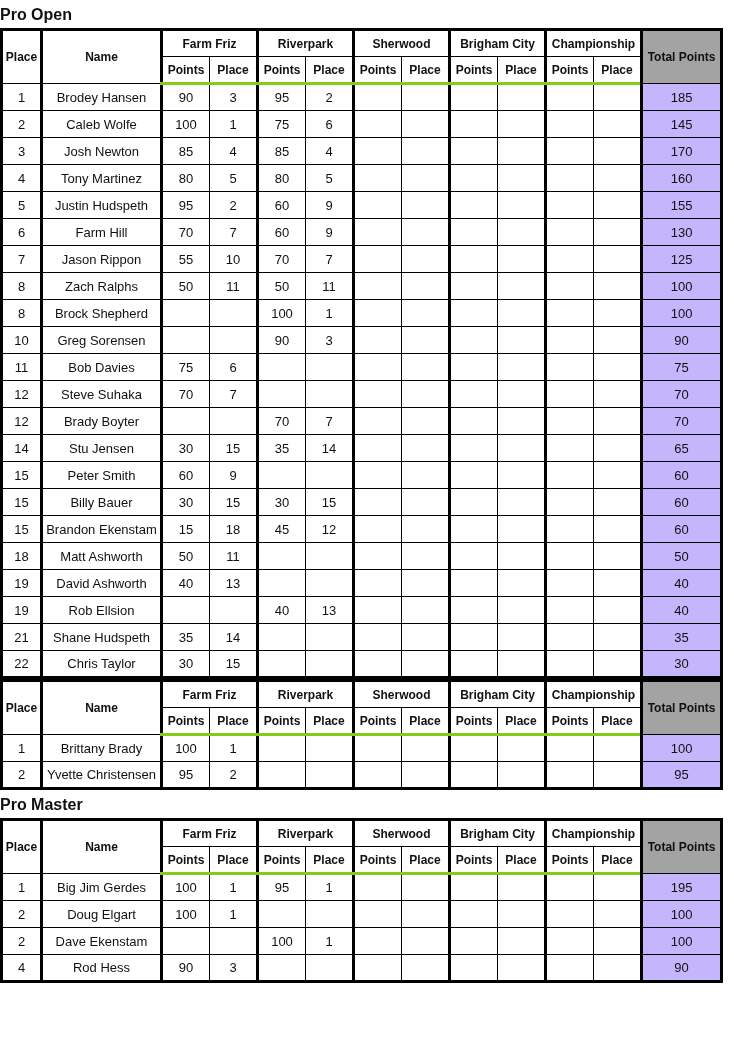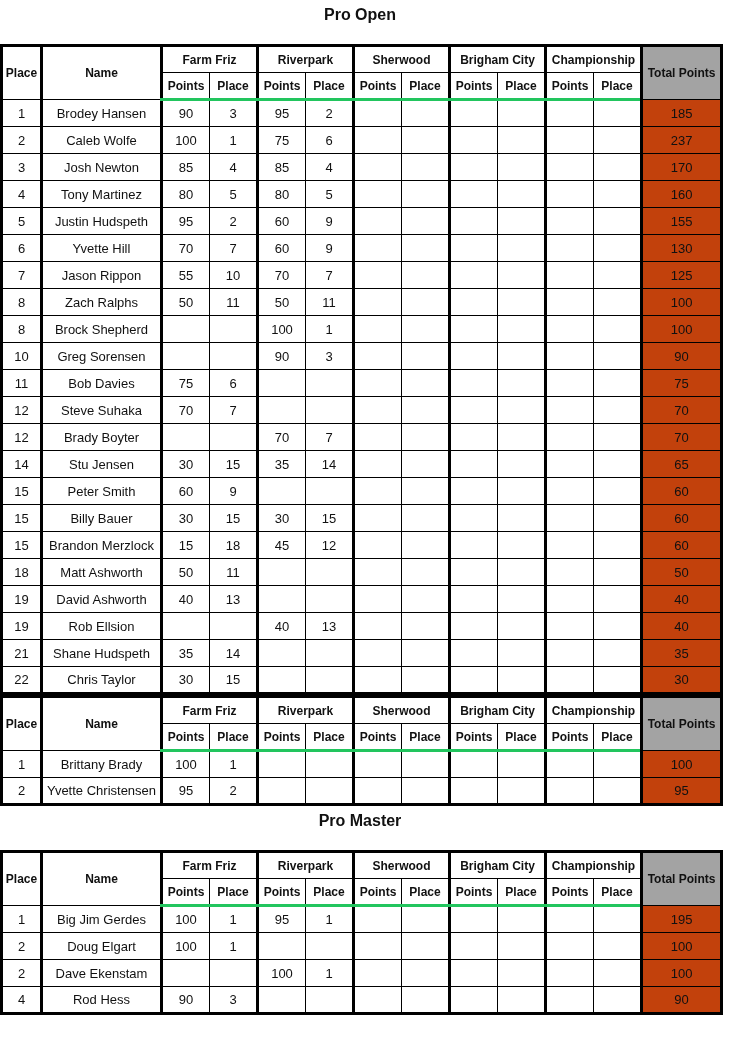--- a/index.html
+++ b/index.html
@@ -1,26 +1,26 @@
 <!DOCTYPE html>
 <html><head>
 <meta charset="utf-8">
 <style>
   html, body { margin: 0; padding: 0; background: #ffffff; }
   body { width: 734px; height: 1037px; overflow: hidden; font-family: "Liberation Sans", "DejaVu Sans", sans-serif; color: #111; }
   .sheet { position: absolute; left: 0; top: 0; width: 720px; }
-  .section-title { height: 44px; line-height: 30px; text-align: center; font-weight: bold; font-size: 16px; box-sizing: border-box; }
+  .section-title { height: 28px; line-height: 30px; font-weight: bold; font-size: 16px; box-sizing: border-box; }
   table { border-collapse: collapse; table-layout: fixed; width: 720px; }
   col.c-place { width: 40px; } col.c-name { width: 120px; } col.c-cell { width: 48px; } col.c-total { width: 80px; }
   td, th { border: 1px solid #000; text-align: center; font-size: 13px; padding: 0; height: 27px; box-sizing: border-box; white-space: nowrap; overflow: hidden; }
   th { font-weight: bold; font-size: 12px; }
-  thead tr:last-child th { border-bottom: 3px solid #22c55e; }
+  thead tr:last-child th { border-bottom: 3px solid #84cc16; }
   table { border: 3px solid #000; }
   .thick-l { border-left: 3px solid #000; }
-  .total { background: #c2410c; border-left: 3px solid #000; }
+  .total { background: #c4b5fd; border-left: 3px solid #000; }
   th.total { background: #a3a3a3; }
 </style>
 </head>
 <body>
 
 <div class="sheet" id="sheet">
     <div class="section-title">Pro Open</div>
     <table>
       <colgroup>
         <col class="c-place">
@@ -83,21 +83,21 @@
           <td class="thick-l">100</td>
           <td>1</td>
           <td class="thick-l">75</td>
           <td>6</td>
           <td class="thick-l"></td>
           <td></td>
           <td class="thick-l"></td>
           <td></td>
           <td class="thick-l"></td>
           <td></td>
-          <td class="total">237</td>
+          <td class="total">145</td>
         </tr>
         <tr>
           <td>3</td>
           <td class="thick-l">Josh Newton</td>
           <td class="thick-l">85</td>
           <td>4</td>
           <td class="thick-l">85</td>
           <td>4</td>
           <td class="thick-l"></td>
           <td></td>
@@ -132,21 +132,21 @@
           <td class="thick-l"></td>
           <td></td>
           <td class="thick-l"></td>
           <td></td>
           <td class="thick-l"></td>
           <td></td>
           <td class="total">155</td>
         </tr>
         <tr>
           <td>6</td>
-          <td class="thick-l">Yvette Hill</td>
+          <td class="thick-l">Farm Hill</td>
           <td class="thick-l">70</td>
           <td>7</td>
           <td class="thick-l">60</td>
           <td>9</td>
           <td class="thick-l"></td>
           <td></td>
           <td class="thick-l"></td>
           <td></td>
           <td class="thick-l"></td>
           <td></td>
@@ -297,21 +297,21 @@
           <td class="thick-l"></td>
           <td></td>
           <td class="thick-l"></td>
           <td></td>
           <td class="thick-l"></td>
           <td></td>
           <td class="total">60</td>
         </tr>
         <tr>
           <td>15</td>
-          <td class="thick-l">Brandon Merzlock</td>
+          <td class="thick-l">Brandon Ekenstam</td>
           <td class="thick-l">15</td>
           <td>18</td>
           <td class="thick-l">45</td>
           <td>12</td>
           <td class="thick-l"></td>
           <td></td>
           <td class="thick-l"></td>
           <td></td>
           <td class="thick-l"></td>
           <td></td>

